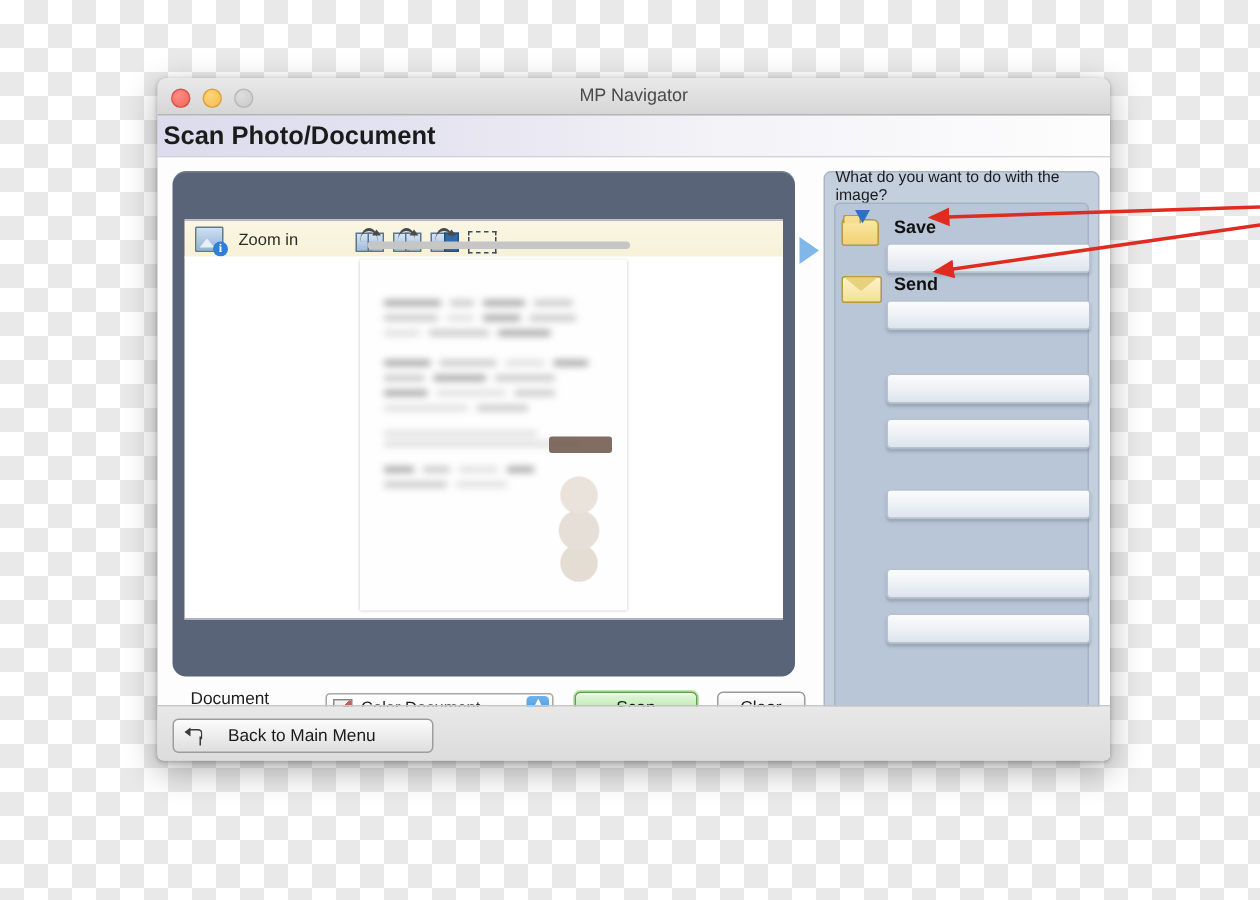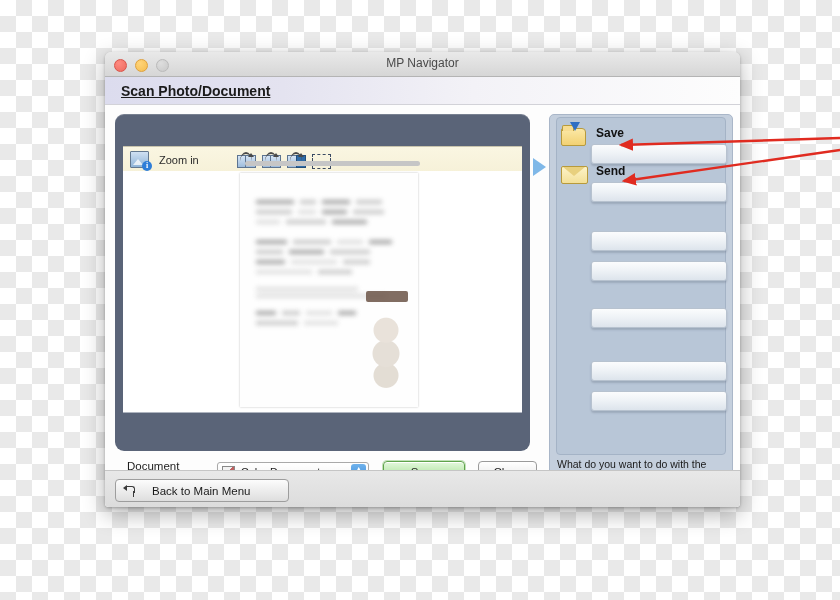--- a/index.html
+++ b/index.html
@@ -52,22 +52,22 @@
     font-size: 12px; color: #4a4a4a;
   }
 
   .subheader {
     height: 27px;
     background: linear-gradient(to right, #dcdcee 0%, #e4e3f0 28%, #f3f2f7 58%, #fdfdfd 100%);
     border-bottom: 1px solid #d2d2d8;
     display: flex; align-items: center;
   }
   .subheader-title {
-    margin-left: 16px;
-    font-size: 14px; font-weight: bold; color: #1b1b1b; text-decoration: underline;
+    margin-left: 4px;
+    font-size: 17px; font-weight: bold; color: #1b1b1b;
   }
 
   .body-area {
     position: relative;
     height: 402px;
     background: #fdfdfd;
   }
 
   
   #scan-panel {
@@ -560,20 +560,21 @@
           <span>▼</span>
         </div>
       </div>
       <div id="scan-btn">Scan</div>
       <div id="clear-btn">Clear</div>
     </div>
 
     <div id="flow-arrow"></div>
 
     <div id="right-panel">
+      <div id="right-header">What do you want to do with the image?</div>
       <div id="right-body">
 
         <div class="action-icon" style="top:6px;">
           <div class="folder"></div>
             <div class="folder-arrow"></div>
         </div>
         <div class="slot" style="top:26px;"></div>
         <div class="slot-label" style="top:8px;">Save</div>
 
         <div class="action-icon" style="top:44px;">
@@ -581,21 +582,20 @@
         </div>
         <div class="slot" style="top:64px;"></div>
         <div class="slot-label" style="top:46px;">Send</div>
 
         <div class="slot" style="top:113px;"></div>
         <div class="slot" style="top:143px;"></div>
         <div class="slot" style="top:190px;"></div>
         <div class="slot" style="top:243px;"></div>
         <div class="slot" style="top:273px;"></div>
       </div>
-      <div id="right-header">What do you want to do with the image?</div>
     </div>
 
   </div>
 
   <div id="bottom-bar">
     <div id="back-btn">
       <div class="back-icon">
           <div class="back-icon-tail"></div>
         </div>
       <div class="back-text">Back to Main Menu</div>

